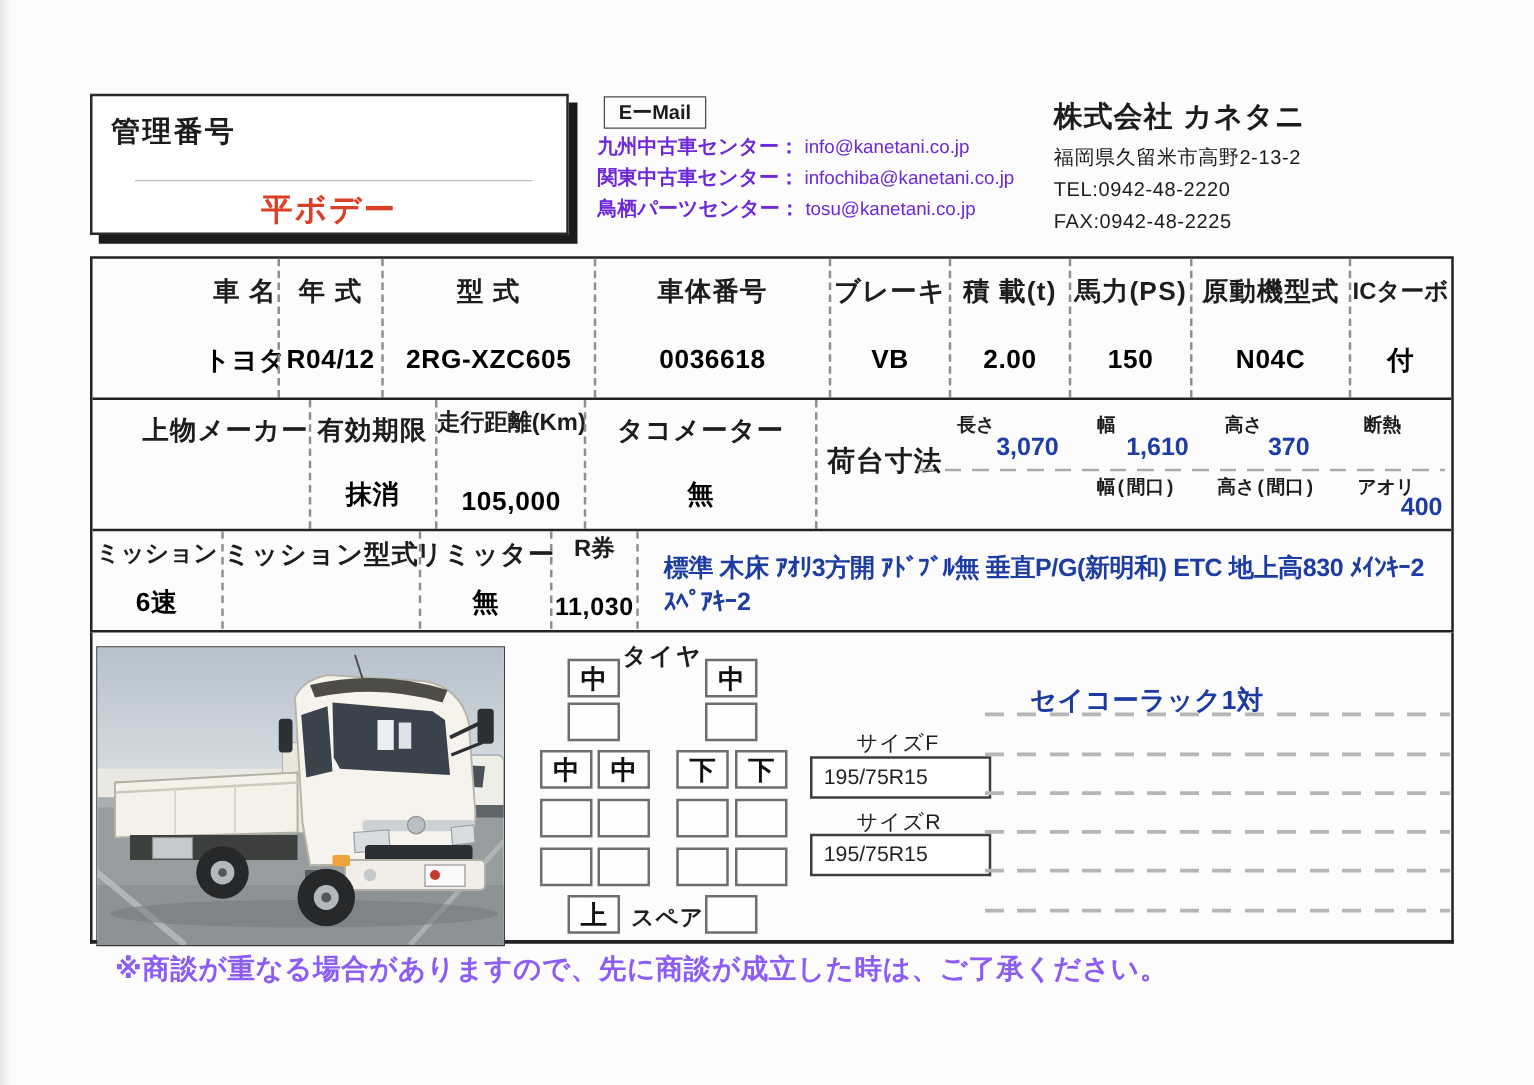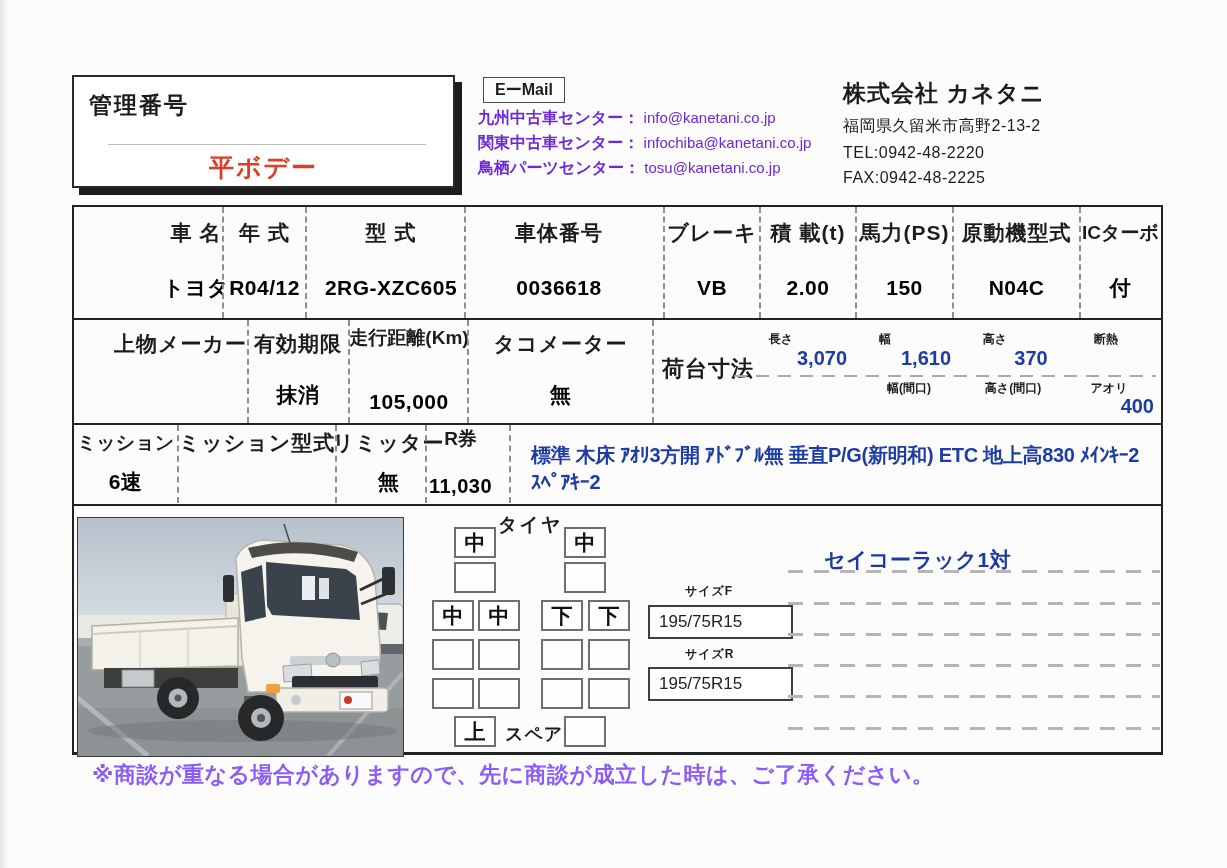--- a/index.html
+++ b/index.html
@@ -36,36 +36,36 @@
   .dash-l{border-left:2px dashed #8f8f8f;}
   .cell .lbl{flex:1;display:flex;align-items:center;justify-content:center;
              font-weight:bold;font-size:21px;color:#1d1d1d;letter-spacing:1px;white-space:nowrap;}
   .cell .val{flex:1.15;display:flex;align-items:center;justify-content:center;
              font-weight:bold;font-size:21px;color:#000000;letter-spacing:.5px;white-space:nowrap;}
   .sm .lbl{font-size:19px;letter-spacing:0;}
   .cellx{position:absolute;top:0;bottom:0;box-sizing:border-box;}
 
   
   .cargo-lbl{position:absolute;left:8px;top:34px;font-size:22px;font-weight:bold;letter-spacing:1px;}
-  .dimlbl{position:absolute;transform:translateX(-50%);font-size:12px;font-weight:bold;white-space:nowrap;}
+  .dimlbl{position:absolute;transform:translateX(-50%);font-size:15px;font-weight:bold;white-space:nowrap;font-family:Liberation Mono, monospace;}
   .dimval{position:absolute;transform:translateX(-50%);font-size:20px;font-weight:bold;color:#1d3da3;white-space:nowrap;}
   .cargo-dash{position:absolute;left:80px;top:55px;width:422px;height:2px;
               background:repeating-linear-gradient(90deg,#a9a9a9 0 13px,transparent 13px 22px);}
 
   .equip{padding:17px 12px 0 20px;font-size:20px;font-weight:bold;color:#1d3da3;line-height:27px;letter-spacing:-.3px;}
 
   
   .bottom{position:absolute;left:72px;top:506px;width:1091px;height:249px;box-sizing:border-box;
           border-left:2.5px solid #222;border-right:2.5px solid #222;border-bottom:3px solid #222;}
   .photo{position:absolute;left:3px;top:11px;width:325px;height:238px;border:1.5px solid #3a3a3a;box-sizing:content-box;}
   .tire-title{position:absolute;left:424px;top:6px;font-size:19px;font-weight:bold;letter-spacing:2px;}
   .tbox{position:absolute;width:42px;height:31px;border:2px solid #6e6e6e;box-sizing:border-box;
         display:flex;align-items:center;justify-content:center;font-size:21px;font-weight:bold;color:#111;background:rgba(255,255,255,.6);}
   .spare-lbl{position:absolute;left:431px;top:216px;font-size:18px;font-weight:bold;letter-spacing:1px;}
-  .size-lbl{position:absolute;font-size:12px;font-weight:bold;letter-spacing:1px;}
+  .size-lbl{position:absolute;font-size:17px;font-weight:normal;letter-spacing:1px;}
   .size-box{position:absolute;width:145px;height:34px;border:2px solid #3d3d3d;box-sizing:border-box;
             display:flex;align-items:center;padding-left:9px;font-size:17px;color:#222;background:#fff;}
   .acc-note{position:absolute;left:750px;top:40px;font-size:21px;font-weight:bold;color:#1c3aa0;letter-spacing:.5px;}
   .ledger{position:absolute;left:714px;width:372px;height:3px;
           background:repeating-linear-gradient(90deg,#b5b5b5 0 15px,transparent 15px 26px);}
 
   .footer-note{position:absolute;left:92px;top:760px;font-size:22px;font-weight:600;letter-spacing:.5px;color:#8b5cf6;}
 </style>
 </head>
 <body>
@@ -101,21 +101,21 @@
         <div class="val">トヨタ</div>
       </div>
       <div class="cell dash-l" style="left:148px;width:83px;">
         <div class="lbl">年 式</div>
         <div class="val">R04/12</div>
       </div>
       <div class="cell dash-l" style="left:231px;width:170px;">
         <div class="lbl">型 式</div>
         <div class="val">2RG-XZC605</div>
       </div>
-      <div class="cell dash-l" style="left:390px;width:188px;text-align:right;">
+      <div class="cell dash-l" style="left:401px;width:188px;text-align:right;">
         <div class="lbl">車体番号</div>
         <div class="val">0036618</div>
       </div>
       <div class="cell dash-l" style="left:589px;width:96px;">
         <div class="lbl">ブレーキ</div>
         <div class="val">VB</div>
       </div>
       <div class="cell dash-l" style="left:685px;width:96px;">
         <div class="lbl">積 載(t)</div>
         <div class="val">2.00</div>
@@ -174,21 +174,21 @@
         <div class="val">6速</div>
       </div>
       <div class="cell dash-l" style="left:103px;width:158px;">
         <div class="lbl">ミッション型式</div>
         <div class="val"></div>
       </div>
       <div class="cell dash-l" style="left:261px;width:105px;">
         <div class="lbl">リミッター</div>
         <div class="val">無</div>
       </div>
-      <div class="cell dash-l sm" style="left:351px;width:69px;gap:16px;">
+      <div class="cell dash-l sm" style="left:366px;width:69px;gap:16px;">
         <div class="lbl">R券</div>
         <div class="val" style="font-size:20px;">11,030</div>
       </div>
       <div class="cellx dash-l" style="left:435px;width:651px;">
         <div class="equip">標準 木床 ｱｵﾘ3方開 ｱﾄﾞﾌﾞﾙ無 垂直P/G(新明和) ETC 地上高830 ﾒｲﾝｷｰ2 ｽﾍﾟｱｷｰ2</div>
       </div>
     </div>
   </div>
 
   <div class="bottom">

